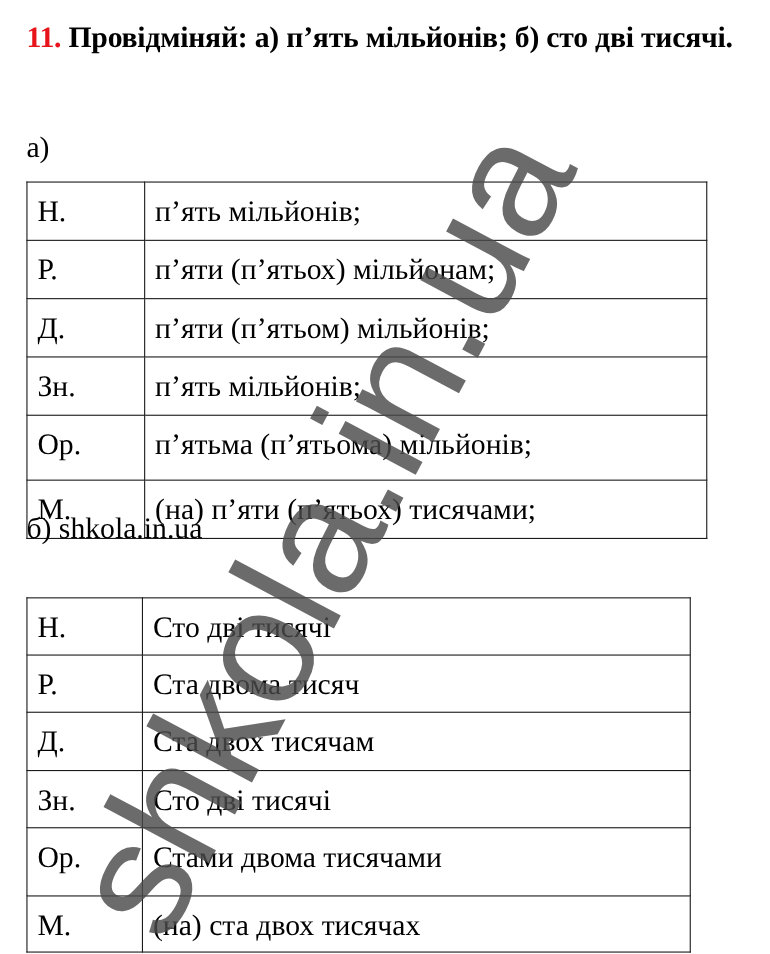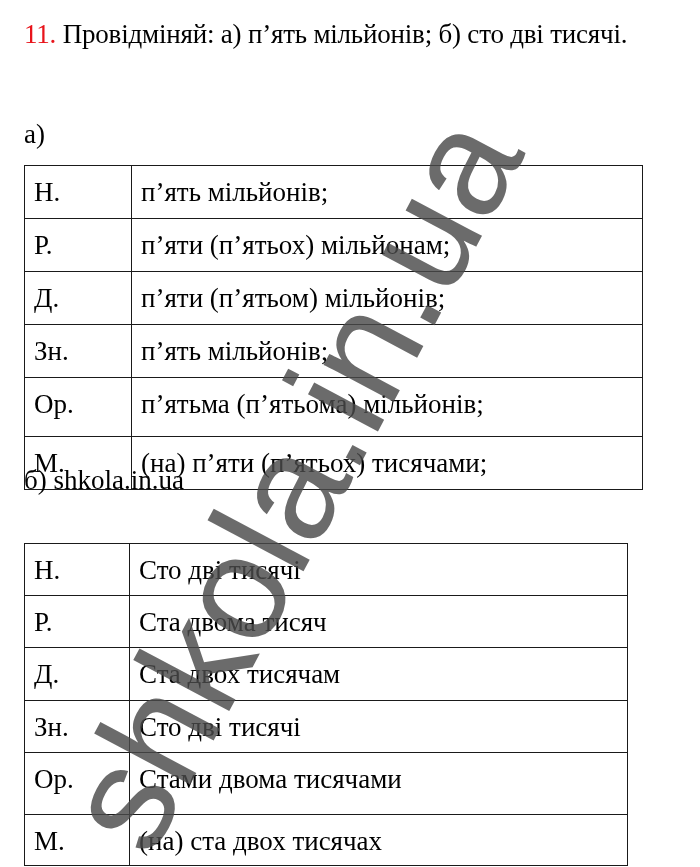--- a/index.html
+++ b/index.html
@@ -1,19 +1,19 @@
 <!DOCTYPE html>
 <html><head>
 <meta charset="utf-8">
 <style>
   html, body { margin:0; padding:0; background:#ffffff; }
   body { width:700px; height:867px; position:relative; overflow:hidden;
          font-family:"Liberation Serif", "DejaVu Serif", serif; color:#000; }
   .title { position:absolute; left:24px; top:6px; width:660px;
-           font-weight:normal; font-size:27px; line-height:57px; letter-spacing:-0.2px; }
+           font-weight:bold; font-size:27px; line-height:57px; letter-spacing:-0.2px; }
   .title .num { color:#e8141b; }
   .label-a { position:absolute; left:24px; top:114px; font-size:27px; line-height:40px; }
   .label-b { position:absolute; left:24px; top:460px; font-size:27px; line-height:40px;text-align:center; }
   table { position:absolute; border-collapse:collapse; font-size:27px; }
   td { border:1.5px solid #1a1a1a; padding:0 0 0 9px; vertical-align:top; line-height:40px; }
   td.case { padding-top:6px; }
   td.form { padding-top:6px; }
   #table-a { left:24px; top:165px; width:619px; }
   #table-a td.case { width:97px; }
   #table-b { left:24px; top:543px; width:604px; }

